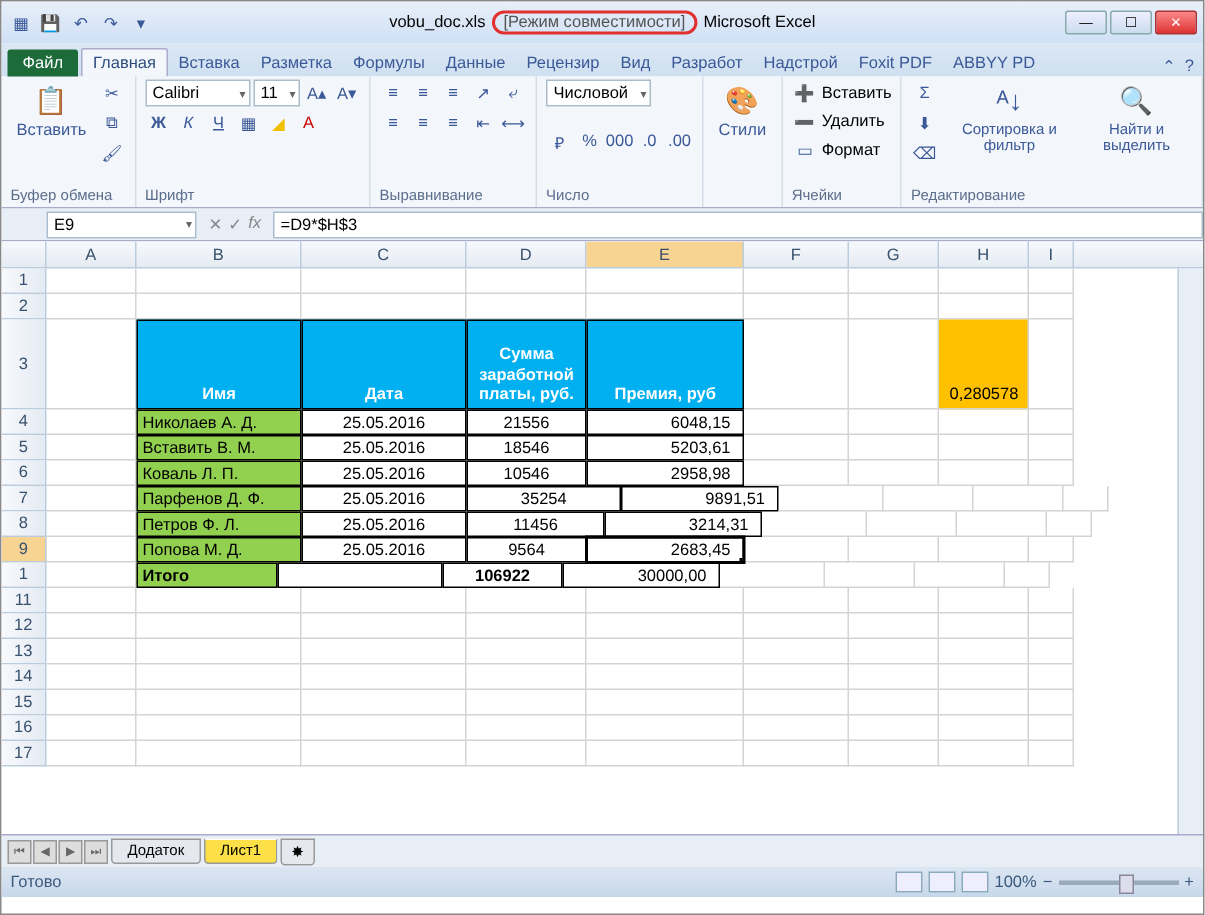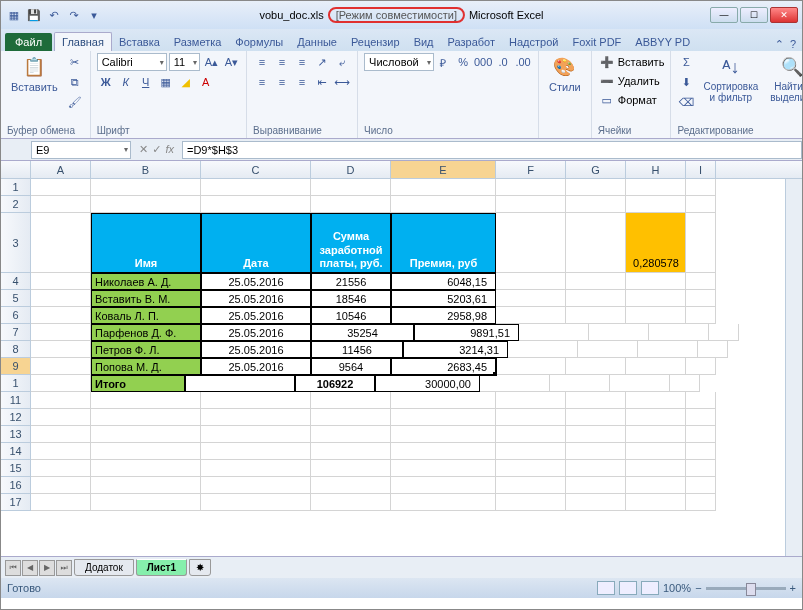--- a/index.html
+++ b/index.html
@@ -50,21 +50,21 @@
 .name-c{background:#92d050;border:1px solid #000!important}
 .data-c{border:1px solid #000!important;text-align:center}
 .bonus-c{border:1px solid #000!important;text-align:right;padding-right:8px}
 .orange{background:#ffc000;text-align:right;padding-right:2px}
 .cursor{outline:2px solid #000;outline-offset:-1px;position:relative}
 .cursor::after{content:"";position:absolute;right:-3px;bottom:-3px;width:5px;height:5px;background:#000}
 .sheet-tabs{height:22px;background:#e8eef5;display:flex;align-items:center;border-top:1px solid #aac;padding-left:4px}
 .st-nav{display:flex;gap:1px}
 .st-nav span{width:16px;height:16px;border:1px solid #999;background:#ddd;text-align:center;line-height:14px;font-size:8px;color:#666}
 .st{padding:2px 10px;background:#e5e9ef;border:1px solid #999;margin-left:2px;border-radius:0 0 3px 3px;font-size:10px}
-.st.active{background:#86efac;border-top-color:#fff;font-weight:bold}
+.st.active{background:#fde047;border-top-color:#fff;font-weight:normal}
 .status{height:20px;background:linear-gradient(#dce6f2,#c7d7eb);display:flex;align-items:center;padding:0 6px;color:#3a5a7d;font-size:10px}
 .zoom{margin-left:auto;display:flex;gap:4px;align-items:center}
 .view-btn{width:18px;height:14px;border:1px solid #8ab;background:#eef}
 .slider{width:80px;height:3px;background:#9ab;position:relative}
 .slider::after{content:"";position:absolute;left:50%;top:-4px;width:8px;height:11px;background:#dde;border:1px solid #889}
 .scroll-v{position:absolute;right:0;top:18px;bottom:0;width:17px;background:#e8eef5;border-left:1px solid #bcd}
 </style>
 </head>
 <body>
 
@@ -160,21 +160,21 @@
         <span class="small-btn">≡</span>
         <span class="small-btn">≡</span>
         <span class="small-btn">≡</span>
         <span class="small-btn">⇤</span>
         <span class="small-btn">⟷</span>
       </div>
     </div>
     <div class="group-label">Выравнивание</div>
   </div>
   <div class="group">
-    <div class="group-body" style="flex-direction:row;gap:0">
+    <div class="group-body" style="flex-direction:column;gap:14px">
       <div class="combo" style="min-width:70px">Числовой</div>
       <div class="row">
         <span class="small-btn">₽</span>
         <span class="small-btn">%</span>
         <span class="small-btn">000</span>
         <span class="small-btn">.0</span>
         <span class="small-btn">.00</span>
       </div>
     </div>
     <div class="group-label">Число</div>

